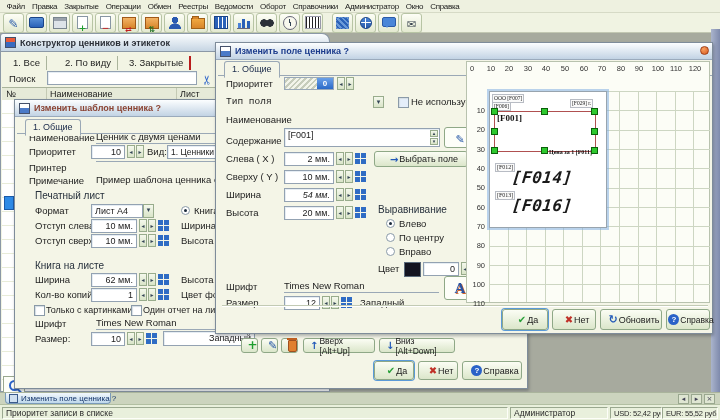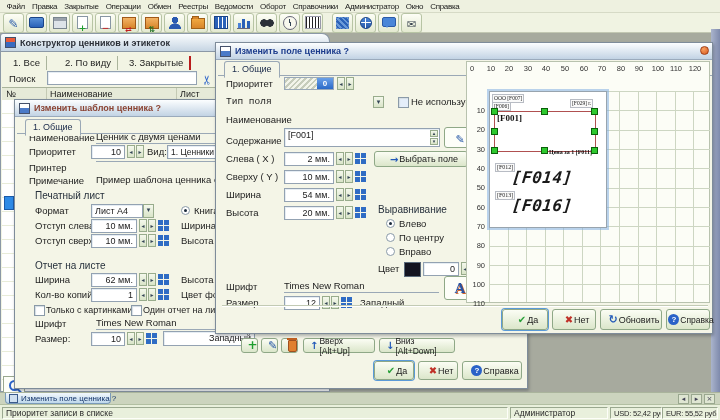--- a/index.html
+++ b/index.html
@@ -296,21 +296,21 @@
 
     <span class="lbl" style="left:20px;top:135px;">Отступ сверху</span>
     <div class="vbox" style="left:76px;top:134px;width:46px;height:14px;">10 мм.</div>
     <div class="sp" style="left:124px;top:134px;">
         <i></i>
         <i></i>
       </div>
     <div class="grid4" style="left:143px;top:135px;"></div>
     <span class="lbl" style="left:166px;top:135px;">Высота</span>
 
-    <span class="glbl" style="left:20px;top:160px;">Отчет на листе</span>
+    <span class="glbl" style="left:20px;top:160px;">Книга на листе</span>
 
     <span class="lbl" style="left:20px;top:174px;">Ширина</span>
     <div class="vbox" style="left:76px;top:173px;width:46px;height:14px;">62 мм.</div>
     <div class="sp" style="left:124px;top:173px;">
         <i></i>
         <i></i>
       </div>
     <div class="grid4" style="left:143px;top:174px;"></div>
     <span class="lbl" style="left:166px;top:174px;">Высота</span>
 
@@ -421,21 +421,21 @@
 
     <span class="lbl" style="left:10px;top:128px;">Сверху ( Y )</span>
     <div class="vbox" style="left:68px;top:127px;width:50px;height:14px;">10 мм.</div>
     <div class="sp" style="left:120px;top:127px;">
         <i></i>
         <i></i>
       </div>
     <div class="grid4" style="left:139px;top:128px;"></div>
 
     <span class="lbl" style="left:10px;top:146px;">Ширина</span>
-    <div class="vbox" style="left:68px;top:145px;width:50px;height:14px;">54 мм.</div>
+    <div class="vbox" style="left:68px;top:145px;width:50px;height:14px;font-style:italic;">54 мм.</div>
     <div class="sp" style="left:120px;top:145px;">
         <i></i>
         <i></i>
       </div>
     <div class="grid4" style="left:139px;top:146px;"></div>
 
     <span class="lbl" style="left:10px;top:164px;">Высота</span>
     <div class="vbox" style="left:68px;top:163px;width:50px;height:14px;">20 мм.</div>
     <div class="sp" style="left:120px;top:163px;">
         <i></i>

